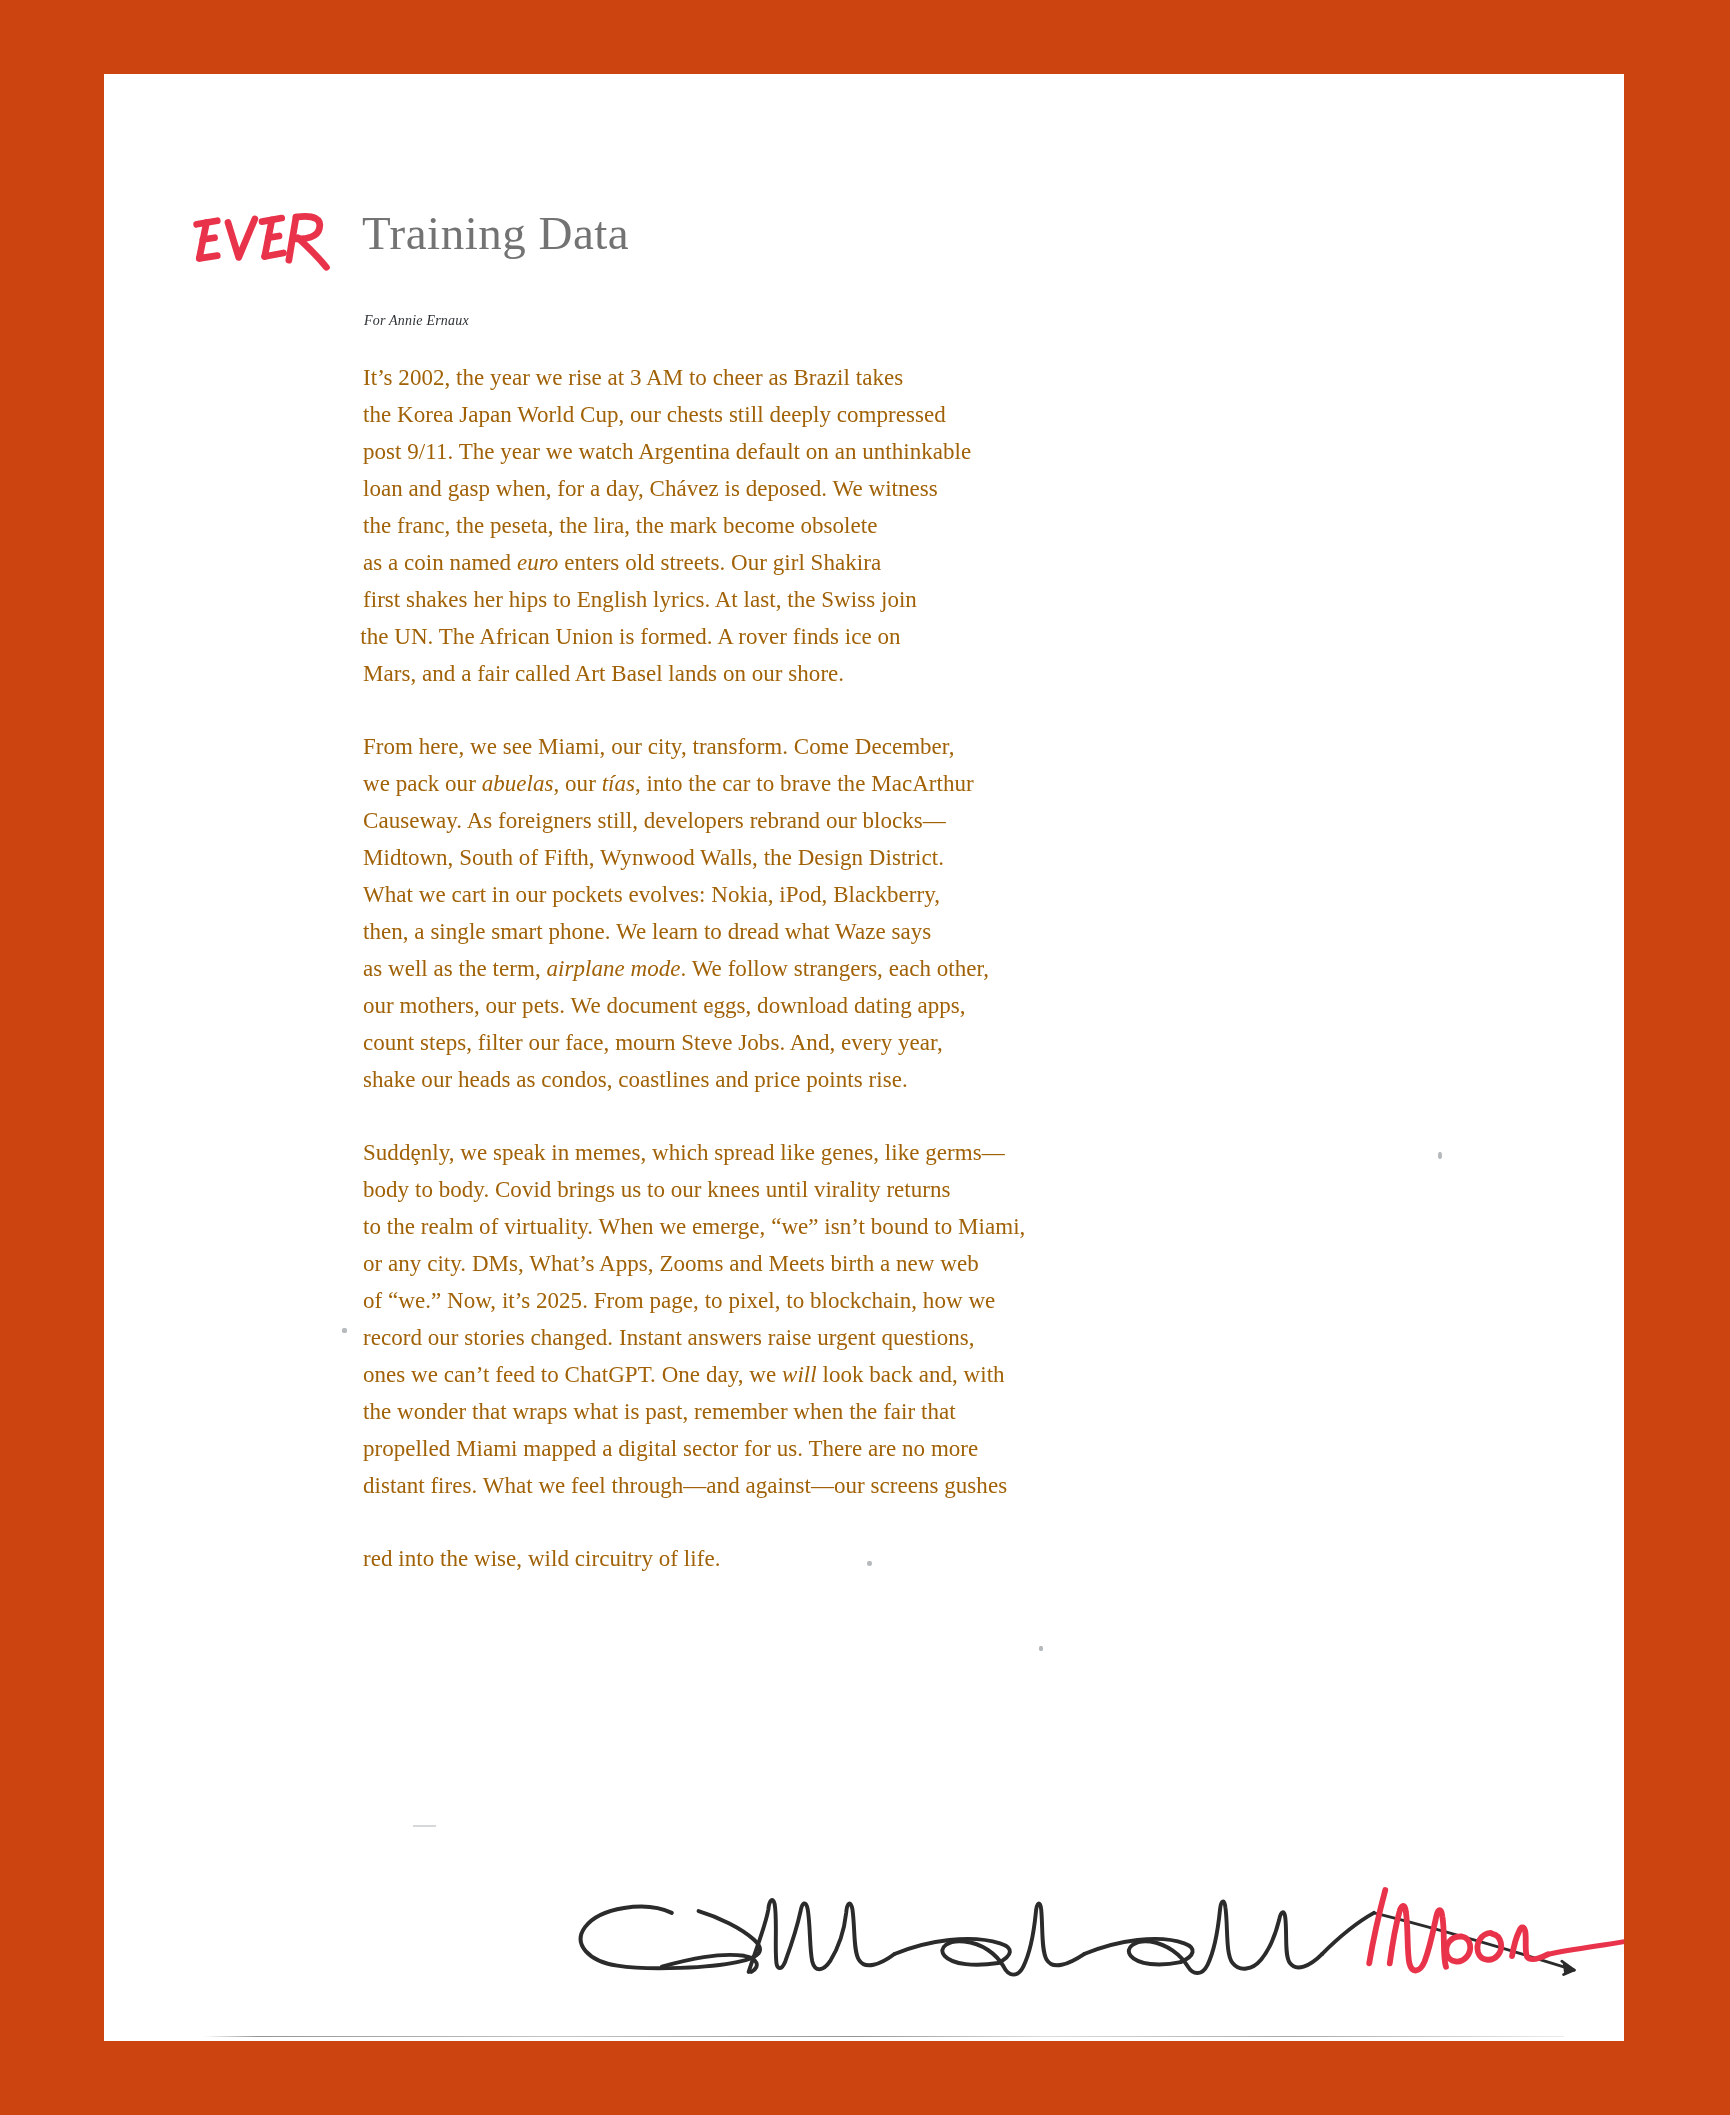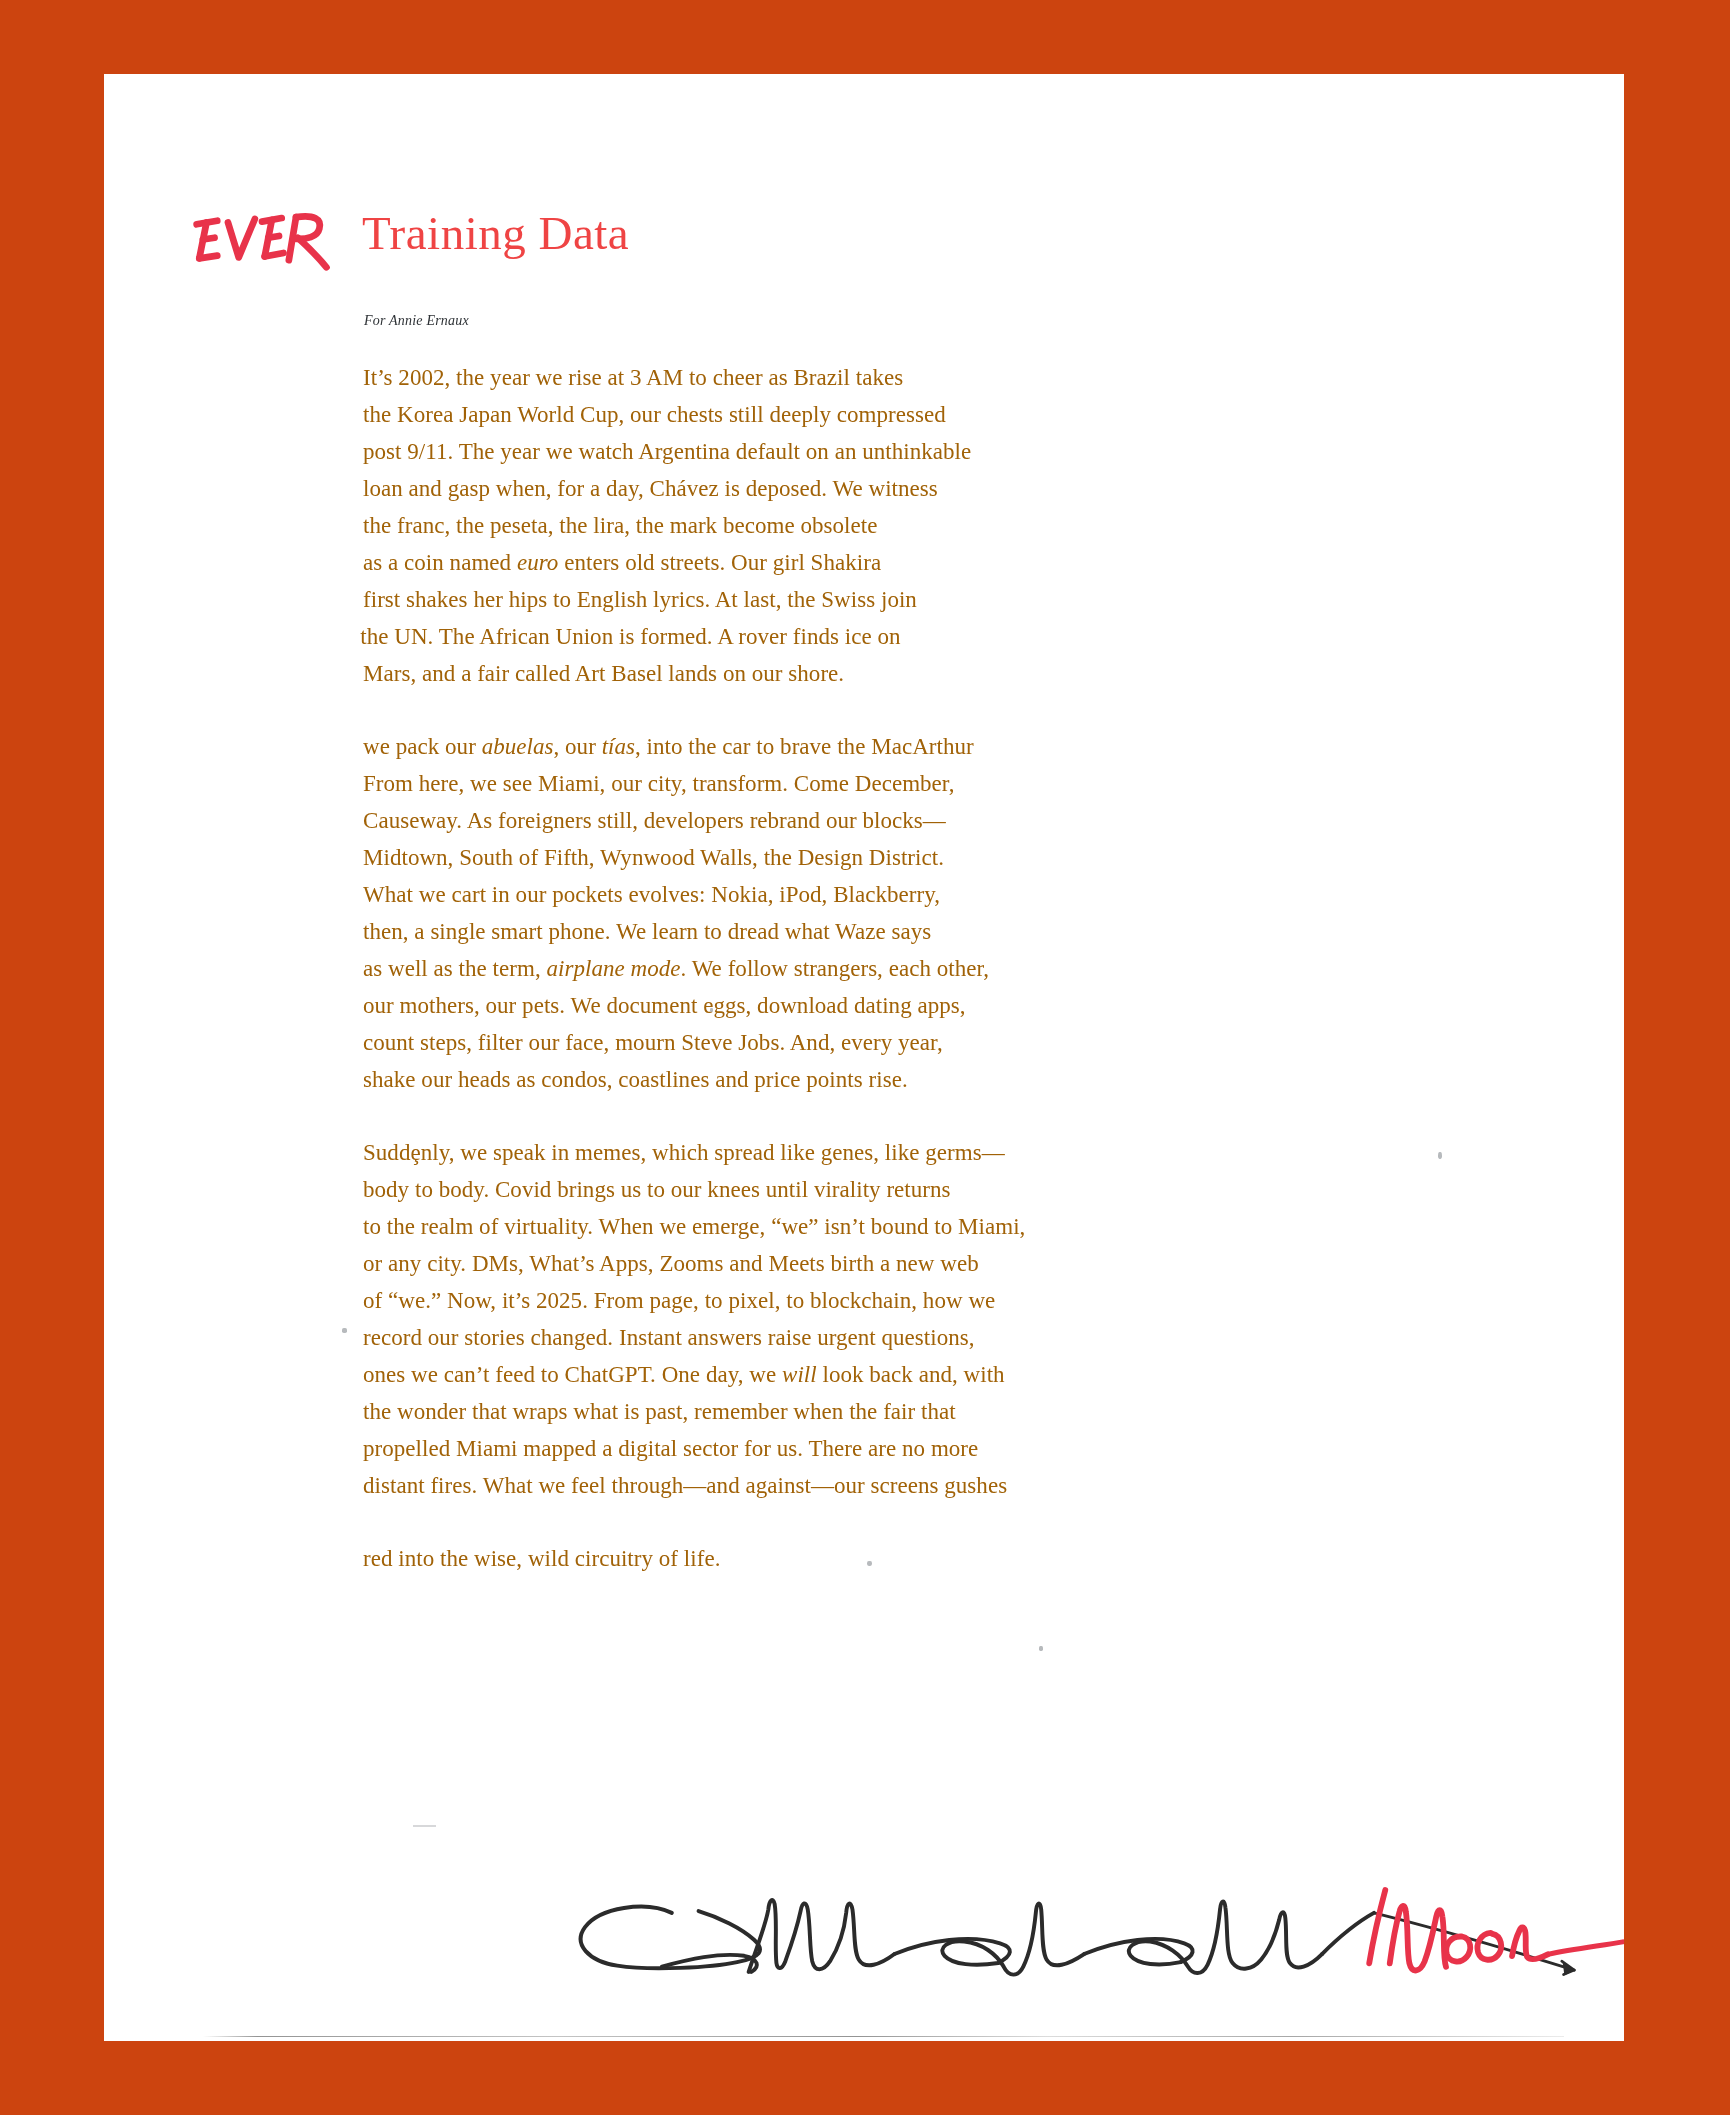--- a/index.html
+++ b/index.html
@@ -173,40 +173,40 @@
           <path d="M97 13 L89 54"></path>
           <path d="M93 33 L105 31"></path>
           <path d="M89 54 L110 50"></path>
 
           <path d="M124 10 L116 58"></path>
           <path d="M124 10 C144 7 153 12 150 23 C148 32 136 35 122 34"></path>
           <path d="M126 33 C136 42 148 54 158 66"></path>
         </svg>
       </div>
 
-      <div id="page-title" style="color: #ef4444;">Training Data</div>
+      <div id="page-title" style="color: #737373;">Training Data</div>
 
       <div id="dedication">For Annie Ernaux</div>
     </div>
 
     <div id="poem">
         <div class="stanza">
           <div class="line">It’s 2002, the year we rise at 3 AM to cheer as Brazil takes</div>
           <div class="line">the Korea Japan World Cup, our chests still deeply compressed</div>
           <div class="line">post 9/11. The year we watch Argentina default on an unthinkable</div>
           <div class="line">loan and gasp when, for a day, Chávez is deposed. We witness</div>
           <div class="line">the franc, the peseta, the lira, the mark become obsolete</div>
           <div class="line">as a coin named <em>euro</em> enters old streets. Our girl Shakira</div>
           <div class="line">first shakes her hips to English lyrics. At last, the Swiss join</div>
           <div class="line jitter-a">the UN. The African Union is formed. A rover finds ice on</div>
           <div class="line">Mars, and a fair called Art Basel lands on our shore.</div>
         </div>
         <div class="stanza">
+          <div class="line">From here, we see Miami, our city, transform. Come December,</div>
           <div class="line">we pack our <em>abuelas</em>, our <em>tías</em>, into the car to brave the MacArthur</div>
-          <div class="line">From here, we see Miami, our city, transform. Come December,</div>
           <div class="line">Causeway. As foreigners still, developers rebrand our blocks—</div>
           <div class="line">Midtown, South of Fifth, Wynwood Walls, the Design District.</div>
           <div class="line">What we cart in our pockets evolves: Nokia, iPod, Blackberry,</div>
           <div class="line">then, a single smart phone. We learn to dread what Waze says</div>
           <div class="line">as well as the term, <em>airplane mode</em>. We follow strangers, each other,</div>
           <div class="line">our mothers, our pets. We document eggs, download dating apps,</div>
           <div class="line">count steps, filter our face, mourn Steve Jobs. And, every year,</div>
           <div class="line">shake our heads as condos, coastlines and price points rise.</div>
         </div>
         <div class="stanza">

